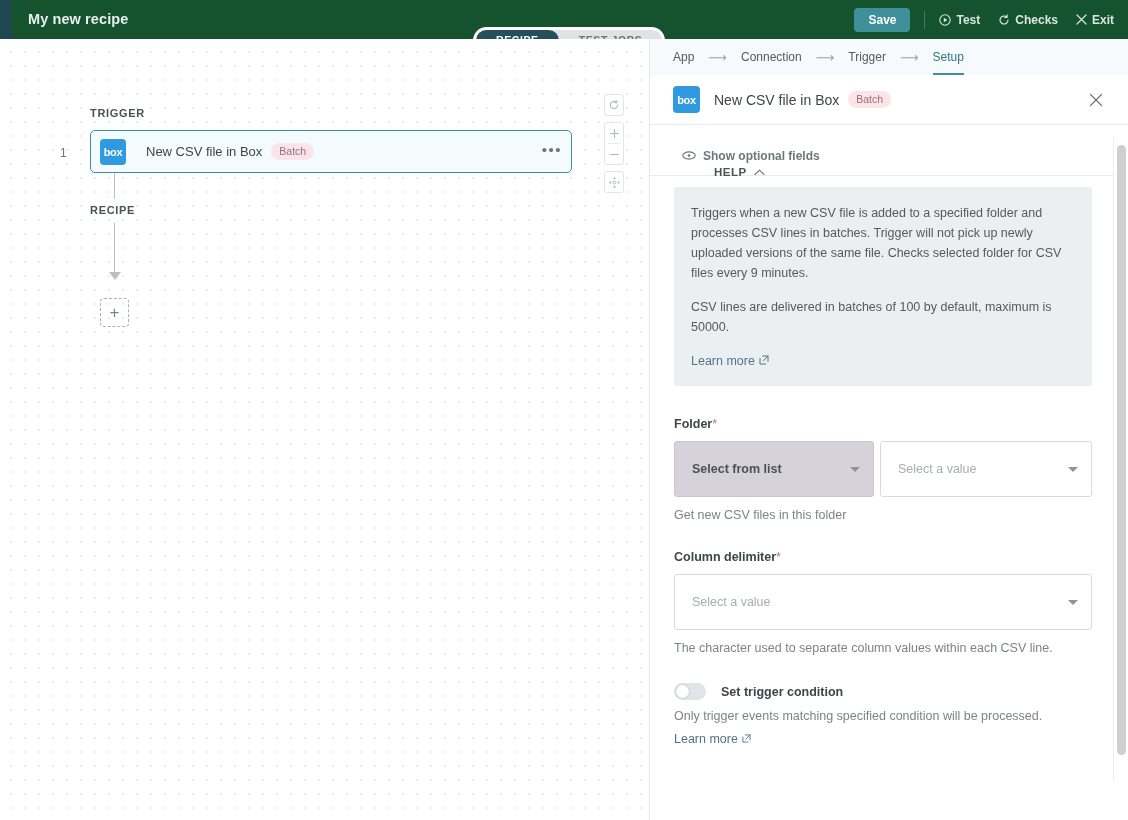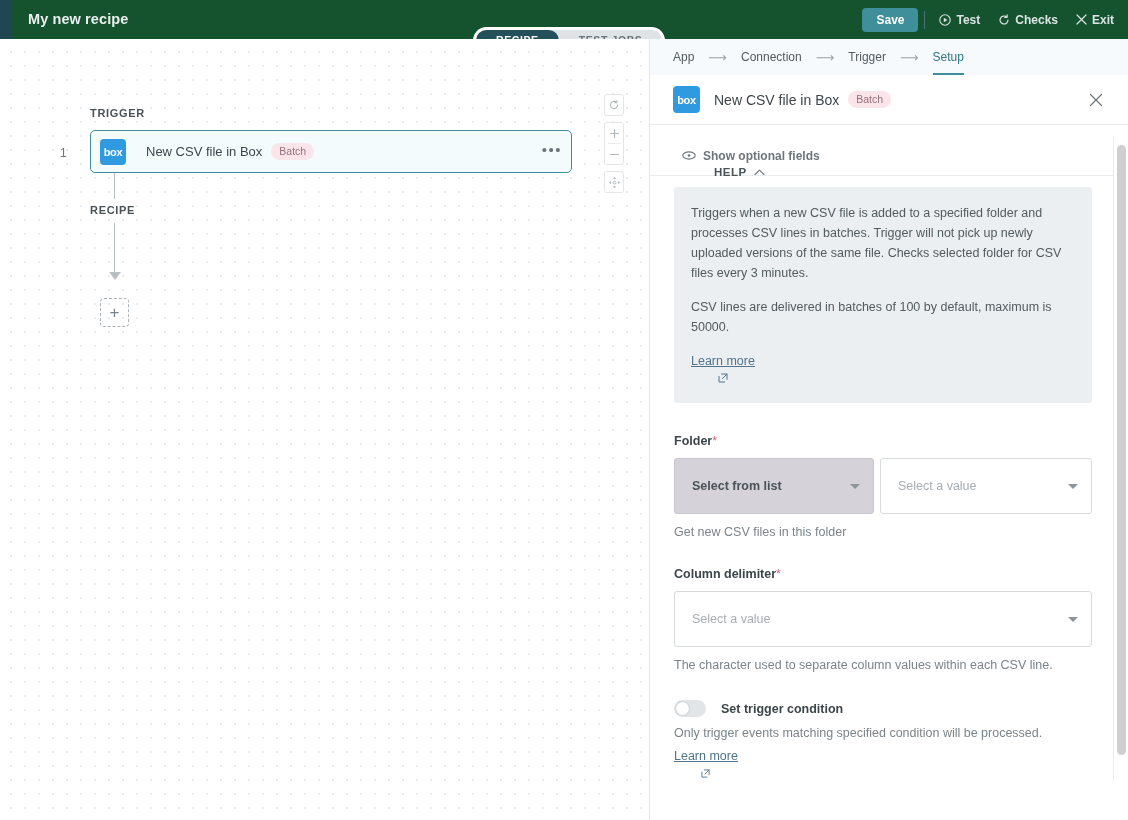--- a/index.html
+++ b/index.html
@@ -45,21 +45,21 @@
   
   .topbar-actions {
     position: absolute; right: 14px; top: 0; height: 39px;
     display: flex; align-items: center; gap: 0;
   }
   .save-btn {
     background: #3e8f99; color: #ffffff;
     font-size: 12px; font-weight: bold;
     border: none; border-radius: 4px;
     height: 24px; padding: 0 14px; cursor: pointer;
-    margin-right: 6px;
+    margin-right: 14px;
   }
   .vsep { width: 1px; height: 18px; background: #4c7079; margin-right: 14px; }
   .tb-action {
     display: flex; align-items: center; gap: 5px;
     color: #dbe3e5; font-size: 12px; font-weight: bold;
     margin-right: 18px; cursor: pointer; white-space: nowrap;
   }
   .tb-action:last-child { margin-right: 0; }
   .tb-action svg { display: block; }
 
@@ -210,22 +210,22 @@
     cursor: pointer; margin-bottom: 9px; padding-left: 40px;
   }
   .help-box {
     background: #eceff1; border-radius: 3px;
     padding: 16px 17px 17px; margin-bottom: 31px;
   }
   .help-box p {
     font-size: 12.5px; line-height: 20px; color: #525b60; margin-bottom: 14px;
   }
   .link {
-    font-size: 12.5px; color: #51748c; text-decoration: underline;
-    cursor: pointer; display: inline-flex; align-items: center; gap: 4px; flex-direction: column;
+    font-size: 12.5px; color: #51748c; 
+    cursor: pointer; display: inline-flex; align-items: center; gap: 4px;
   }
   .field-label {
     font-size: 12.5px; font-weight: bold; color: #3d464b; margin-bottom: 10px;
   }
   .req { color: #c4697f; font-weight: normal; }
   .field-row { display: flex; gap: 6px; }
   .select {
     height: 56px; border: 1px solid #d7dbde; border-radius: 3px;
     background: #ffffff; display: flex; align-items: center;
     padding: 0 13px 0 17px; cursor: pointer;
@@ -409,21 +409,21 @@
   <div class="help-head">
     <span>HELP</span>
     <span>
       <svg width="11" height="7" viewBox="0 0 11 7">
         <path d="M1 5.5 L5.5 1.2 L10 5.5" fill="none" stroke="#6d767b" stroke-width="1.1" stroke-linecap="round" stroke-linejoin="round"></path>
       </svg>
     </span>
   </div>
 
   <div class="help-box">
-    <p>Triggers when a new CSV file is added to a specified folder and processes CSV lines in batches. Trigger will not pick up newly uploaded versions of the same file. Checks selected folder for CSV files every 3 minutes.</p>
+    <p>Triggers when a new CSV file is added to a specified folder and processes CSV lines in batches. Trigger will not pick up newly uploaded versions of the same file. Checks selected folder for CSV files every 9 minutes.</p>
     <p>CSV lines are delivered in batches of 100 by default, maximum is 50000.</p>
     <a class="link">
       <span>Learn more</span>
       <span>
         <svg width="10" height="10" viewBox="0 0 10 10">
           <path d="M3.6 1 H9 V6.4" fill="none" stroke="#51748c" stroke-width="1" stroke-linecap="round" stroke-linejoin="round"></path>
           <path d="M9 1 L4.4 5.6" stroke="#51748c" stroke-width="1" stroke-linecap="round"></path>
           <path d="M6.6 9 H1 V3.4" fill="none" stroke="#51748c" stroke-width="1" stroke-linecap="round" stroke-linejoin="round"></path>
         </svg>
       </span>

